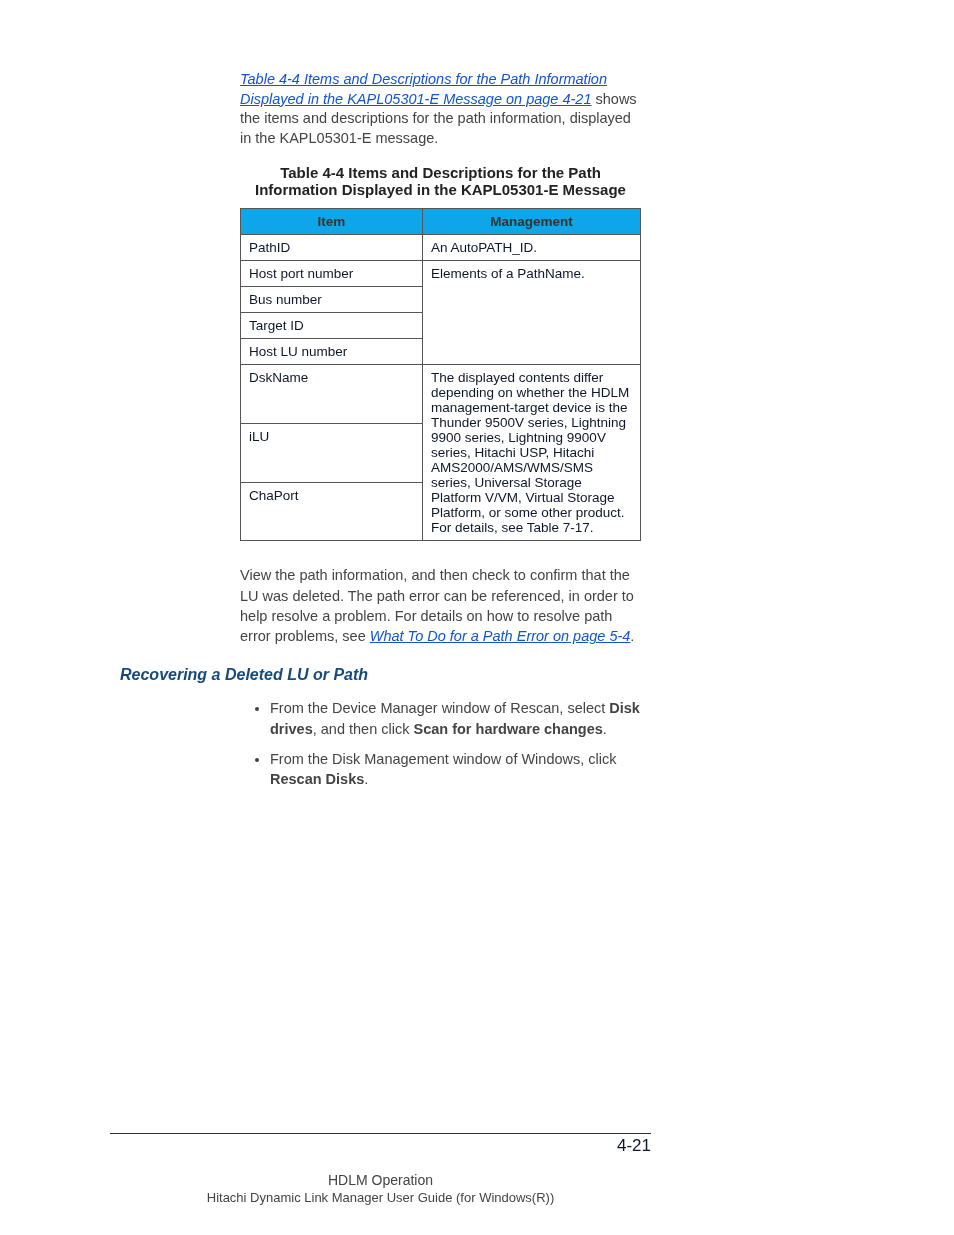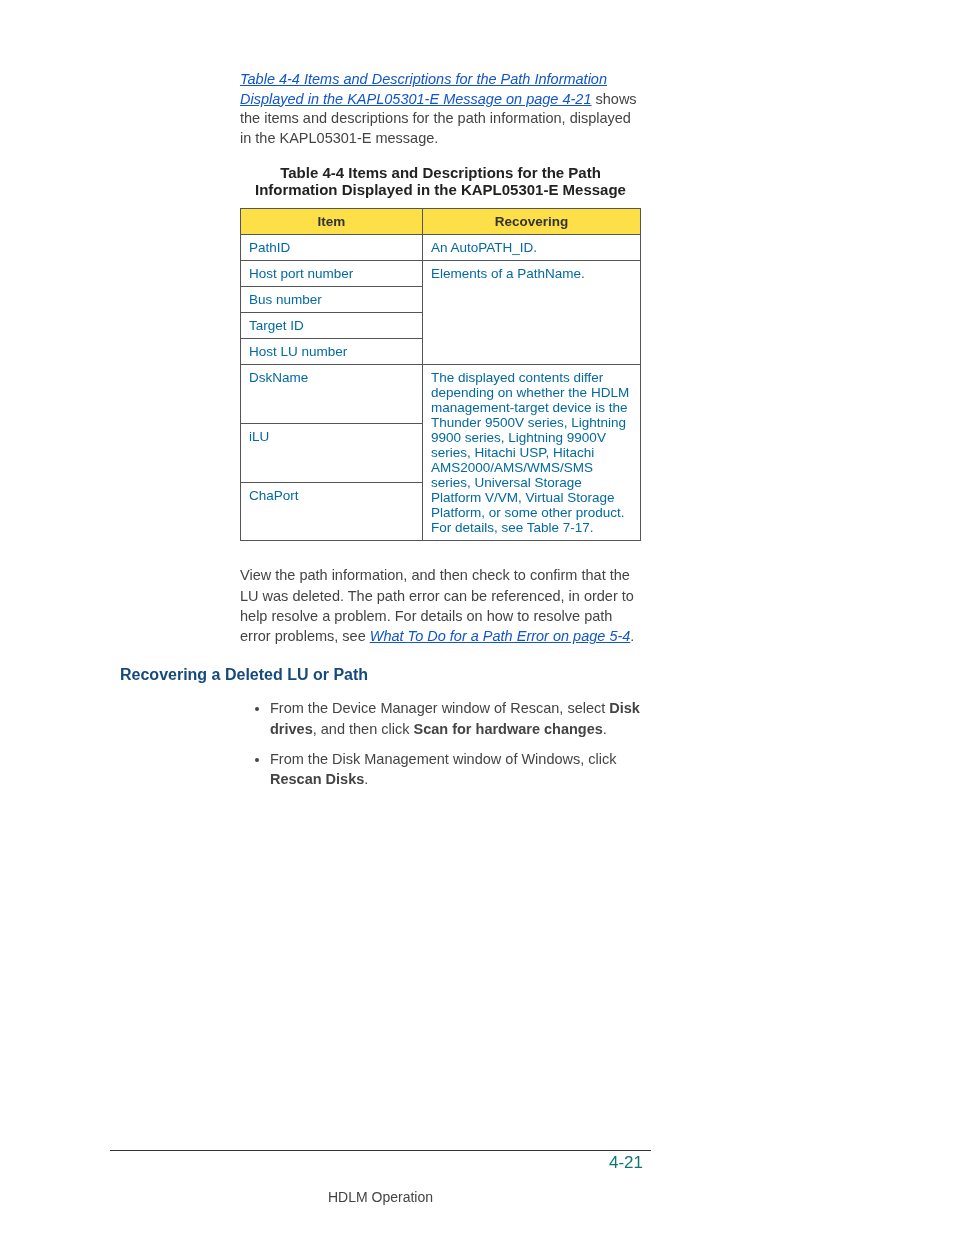--- a/index.html
+++ b/index.html
@@ -44,38 +44,39 @@
     border-collapse: collapse;
     width: 100%;
     margin-bottom: 24px;
   }
   table.info th, table.info td {
     border: 1px solid #555;
     padding: 5px 8px;
     font-size: 13.5px;
     text-align: left;
     vertical-align: top;
-    color: #0369a1;
+    color: #0f172a;
   }
   table.info th {
-    background: #fde047;
+    background: #0ea5e9;
     text-align: center;
     font-weight: bold;
     color: #333;
   }
   .para {
     margin: 0 0 18px 0;
     line-height: 1.4;
     color: #444;
   }
   .h3 {
     font-weight: bold;
     color: #174a7c;
     font-size: 16px;
     margin: 20px 0 14px -120px;
+    font-style: italic;
   }
   ul.bullets {
     list-style-type: disc;
     margin: 0 0 12px 0;
     padding-left: 30px;
   }
   ul.bullets li {
     margin-bottom: 10px;
     line-height: 1.4;
     color: #444;
@@ -94,44 +95,44 @@
   .footer .line1 {
     font-size: 14px;
     margin-top: 32px;
   }
   .footer .line2 {
     font-size: 13px;
     margin-top: 2px;
   }
   .footer .pagenum {
     position: absolute;
-    right: 8px;
+    right: 0;
     top: 2px;
     font-size: 17px;
-    color: #0f766e;
+    color: #0f172a;
   }
   .bold { font-weight: bold; }
 </style>
 </head>
 <body>
 
 <div class="page">
   <div class="content">
 
     <p class="intro-para">
       <a href="#" class="xref">Table 4-4 Items and Descriptions for the Path Information Displayed in the KAPL05301-E Message on page 4-21</a><span> shows the items and descriptions for the path information, displayed in the KAPL05301-E message.</span>
     </p>
 
     <div class="table-title">Table 4-4 Items and Descriptions for the Path Information Displayed in the KAPL05301-E Message</div>
 
     <table class="info">
       <thead>
         <tr>
           <th style="width:165px">Item</th>
-          <th>Recovering</th>
+          <th>Management</th>
         </tr>
       </thead>
       <tbody>
         <tr>
           <td>PathID</td>
           <td>An AutoPATH_ID.</td>
         </tr>
         <tr>
           <td>Host port number</td>
           <td rowspan="4">Elements of a PathName.</td>
@@ -171,15 +172,16 @@
       </li>
       <li>
         <span>From the Disk Management window of Windows, click </span><span class="bold">Rescan Disks</span><span>.</span>
       </li>
     </ul>
 
   </div>
 
   <div class="footer">
     <div class="line1">HDLM Operation</div>
+    <div class="line2">Hitachi Dynamic Link Manager User Guide (for Windows(R))</div>
     <div class="pagenum">4-21</div>
   </div>
 </div>
 
 </body></html>

